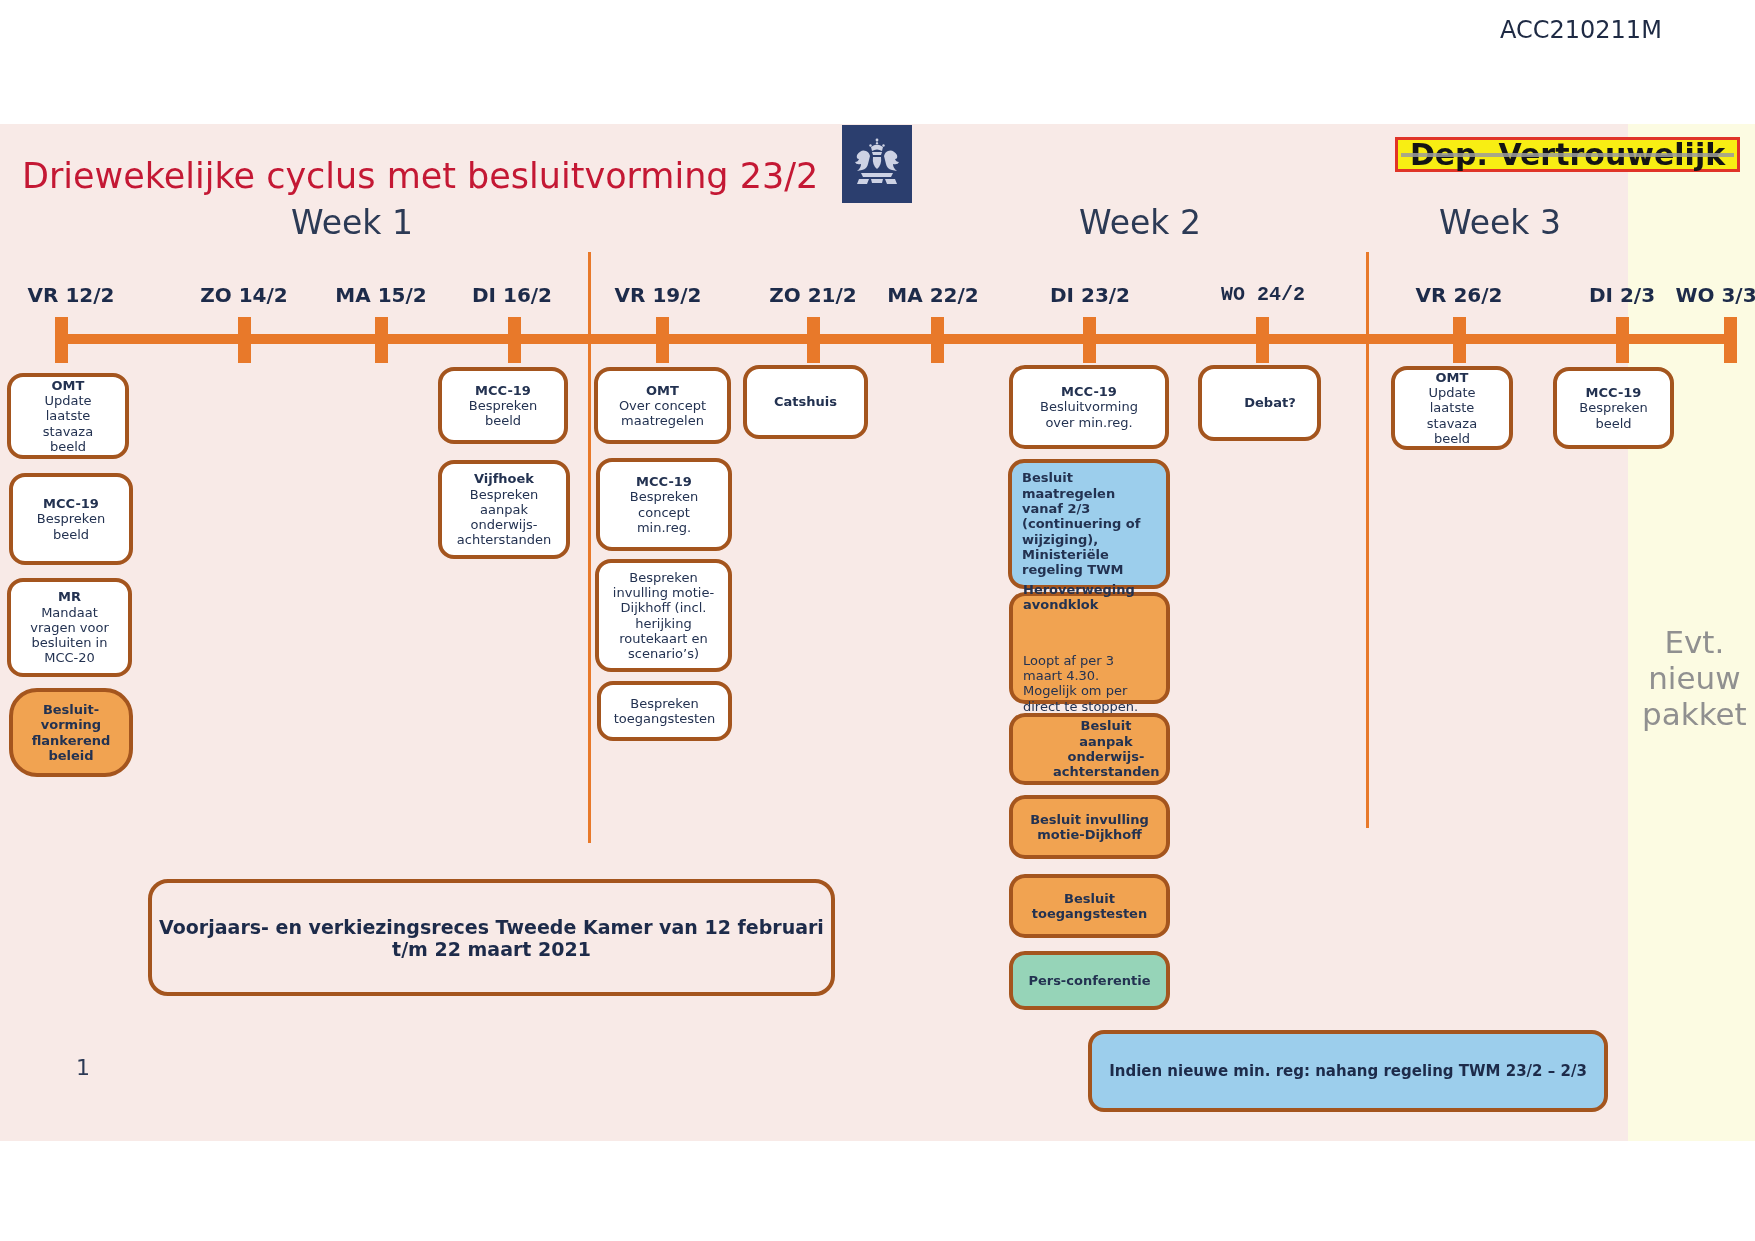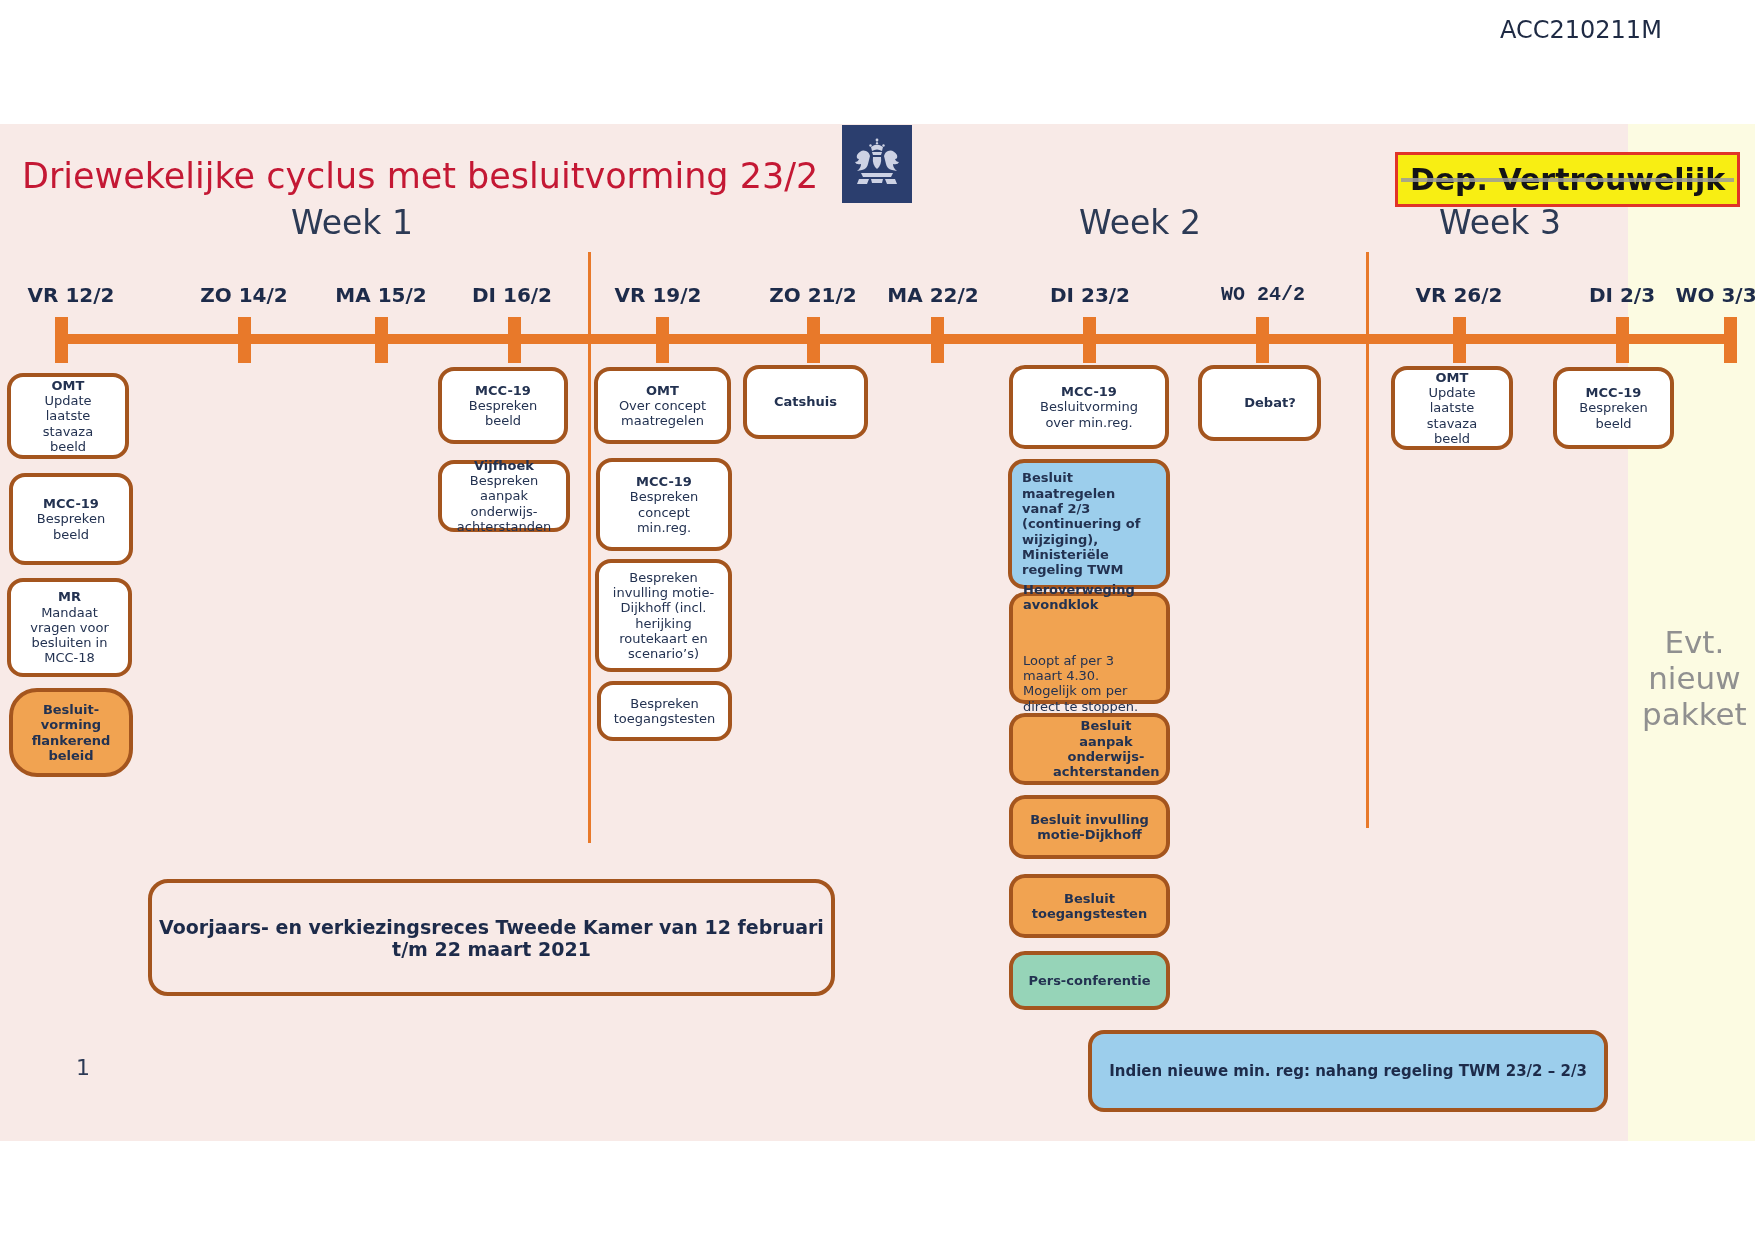--- a/index.html
+++ b/index.html
@@ -10,21 +10,21 @@
   .bg{position:absolute;}
   #bg-pink{left:0;top:124px;width:1755px;height:1017px;background:#f8eae7;}
   #bg-yellow{left:1628px;top:124px;width:127px;height:1017px;background:#fcfbe2;}
 
   #doc-code{position:absolute;left:1500px;top:16px;font-size:24px;color:#1e2a44;}
   #main-title{position:absolute;left:22px;top:132px;font-size:35px;color:#c41834;margin-top:24px;}
 
   #logo{position:absolute;left:842px;top:125px;width:70px;height:78px;background:#2b3e6e;
         display:flex;align-items:center;justify-content:center;}
 
-  #badge{position:absolute;left:1395px;top:152px;width:345px;height:55px;background:#f8ee13;
+  #badge{position:absolute;left:1395px;top:137px;width:345px;height:35px;background:#f8ee13;
          border:3px solid #e03428;box-sizing:border-box;display:flex;align-items:center;justify-content:center;
          font-size:30px;font-weight:bold;color:#141414;}
   #badge .strike{position:absolute;left:3px;right:3px;top:50%;height:4px;margin-top:-2px;background:#9b9b9b;opacity:.85;}
 
   .week-label{position:absolute;top:203px;width:220px;text-align:center;font-size:33px;color:#2c3a55;}
   #week1{left:242px;} #week2{left:1030px;} #week3{left:1390px;}
 
   .divider{position:absolute;top:252px;width:3px;background:#e8792a;}
   #divider1{left:588px;height:591px;} #divider2{left:1366px;height:576px;}
 
@@ -46,21 +46,21 @@
   .box.blue{background:#9cceec;}
   .box.green{background:#96d4b8;}
   .box.bold .b{font-weight:bold;}
   .box.left{align-items:flex-start;text-align:left;padding-left:10px;}
 
   #b-omt122{left:7px;top:373px;width:122px;height:86px;}
   #b-mcc122{left:9px;top:473px;width:124px;height:92px;}
   #b-mr122{left:7px;top:578px;width:125px;height:99px;}
   #b-flank122{left:9px;top:688px;width:124px;height:89px;border-radius:28px;}
   #b-mcc162{left:438px;top:367px;width:130px;height:77px;}
-  #b-vijf162{left:438px;top:460px;width:132px;height:72px;}
+  #b-vijf162{left:438px;top:460px;width:132px;height:99px;}
   #b-omt192{left:594px;top:367px;width:137px;height:77px;}
   #b-mcc192{left:596px;top:458px;width:136px;height:93px;}
   #b-motie192{left:595px;top:559px;width:137px;height:113px;}
   #b-toeg192{left:597px;top:681px;width:135px;height:60px;}
   #b-cats212{left:743px;top:365px;width:125px;height:74px;}
   #b-mcc232{left:1009px;top:365px;width:160px;height:84px;}
   #b-blauw232{left:1008px;top:459px;width:162px;height:130px;}
   #b-herov232{left:1009px;top:592px;width:161px;height:112px;}
   #b-aanpak232{left:1009px;top:713px;width:161px;height:72px;padding-left:40px;}
   #b-invul232{left:1009px;top:795px;width:161px;height:64px;}
@@ -160,21 +160,21 @@
   <div id="b-mcc122" class="box">
     <span class="t">MCC-19</span>
     <span class="b">Bespreken
 beeld</span>
   </div>
   <div id="b-mr122" class="box">
     <span class="t">MR</span>
     <span class="b">Mandaat
 vragen voor
 besluiten in
-MCC-18</span>
+MCC-20</span>
   </div>
   <div id="b-flank122" class="box orange bold">
     <span class="b">Besluit-
 vorming
 flankerend
 beleid</span>
   </div>
 
   <div id="b-mcc162" class="box">
     <span class="t">MCC-19</span>

